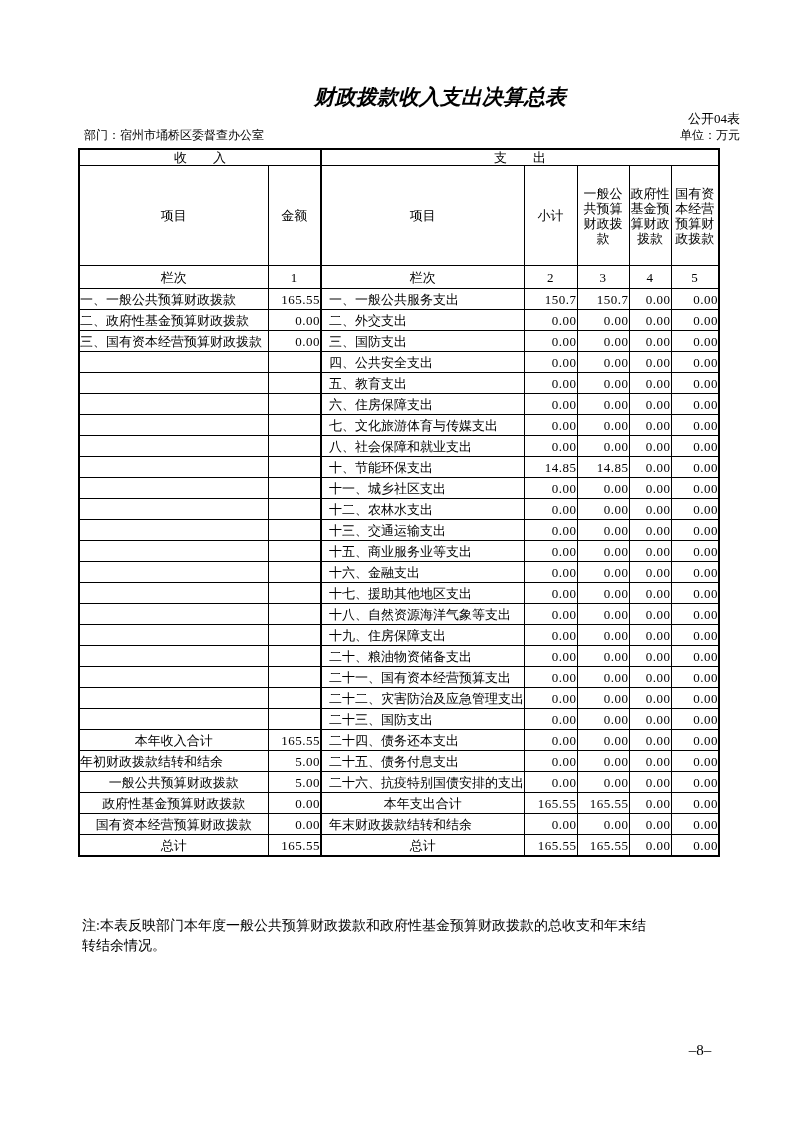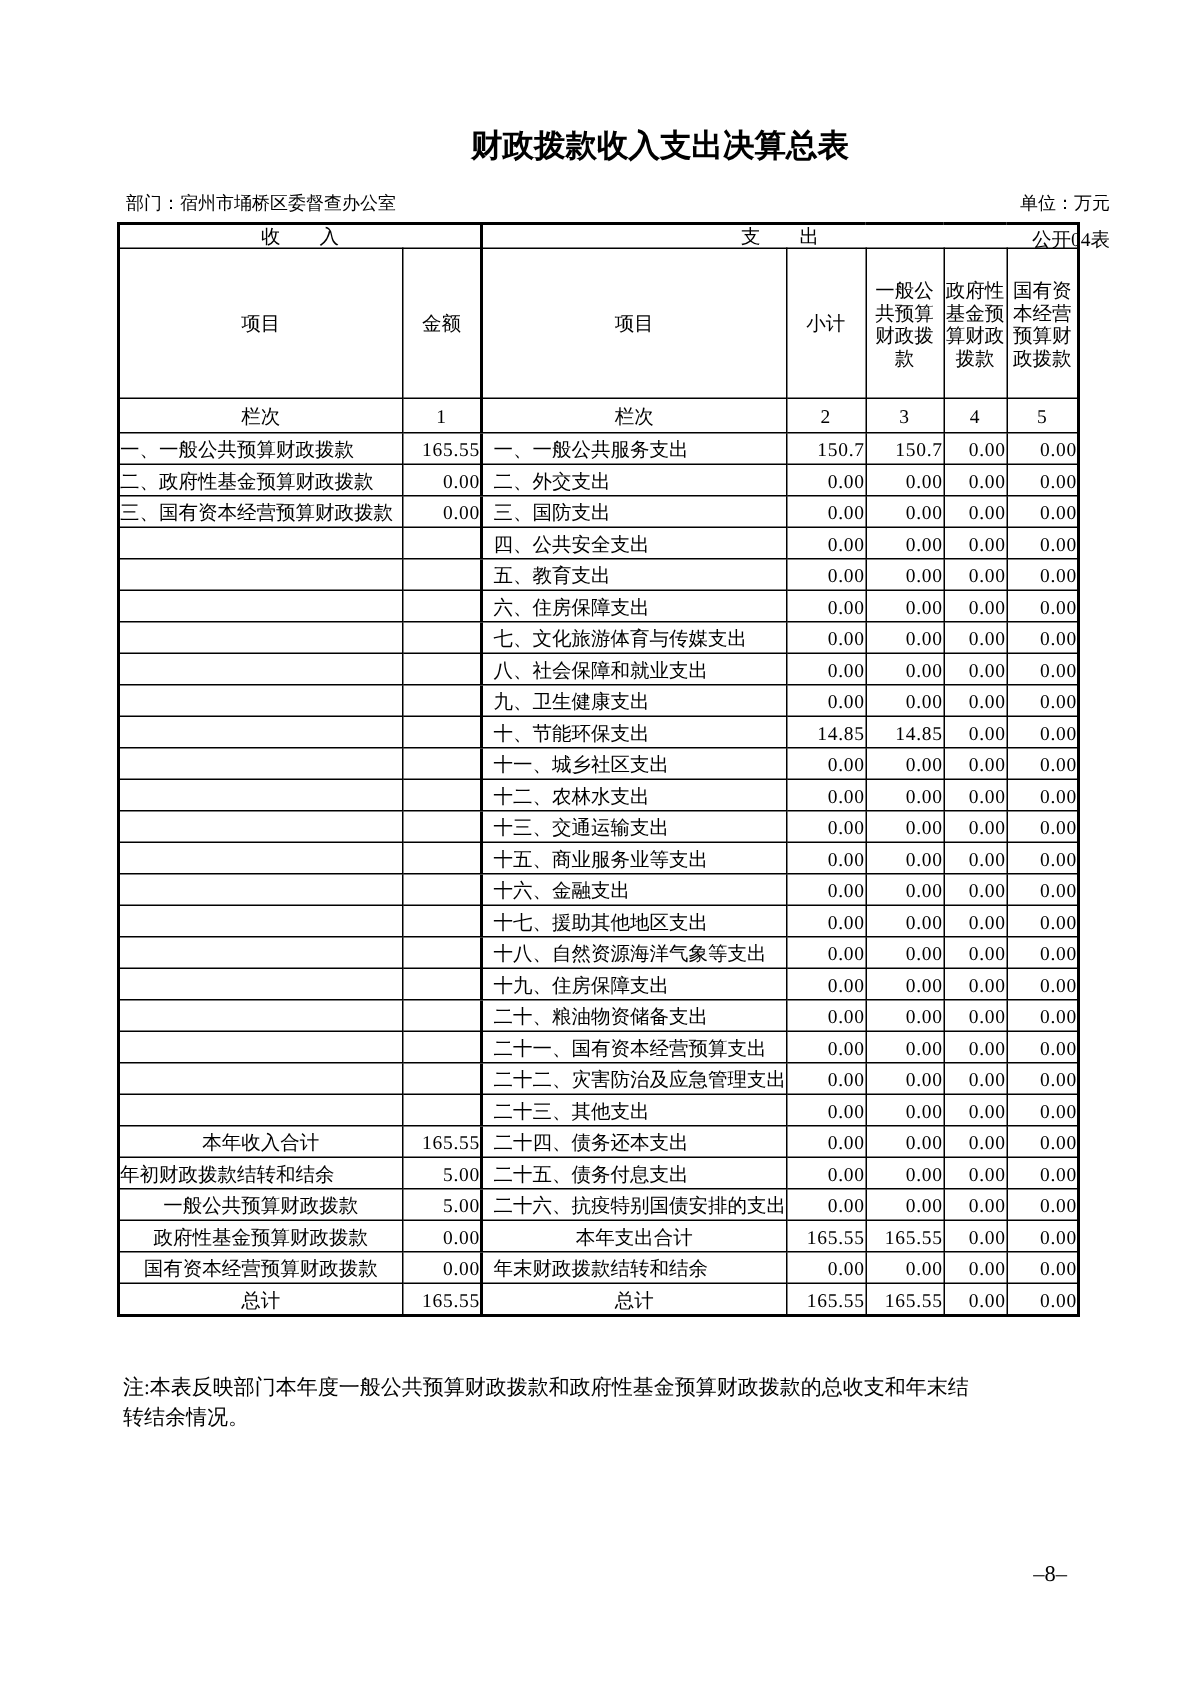--- a/index.html
+++ b/index.html
@@ -6,25 +6,25 @@
   body {
     width:793px; height:1122px; background:#ffffff; color:#000;
     font-family:"Liberation Serif","DejaVu Serif",serif;
     position:relative; overflow:hidden;
   }
   .page { position:absolute; inset:0; }
 
   .title {
     position:absolute; top:83px; left:78px; width:640px;
     margin:0; text-align:center; font-size:21px; font-weight:bold;
-    transform:translateX(42px); white-space:nowrap;
+    transform:translateX(42px); white-space:nowrap;font-style:italic;
   }
   .table-code {
     position:absolute; top:110px; left:84px; right:53px;
-    text-align:right; font-size:13px;margin-top:41px;
+    text-align:right; font-size:13px;
   }
   .meta-row {
     position:absolute; top:127px; left:84px; right:53px;
     display:flex; justify-content:space-between; font-size:12px;
   }
 
   table.fiscal {
     position:absolute; top:148px; left:78px; width:640px;
     border-collapse:collapse; table-layout:fixed;
     border:2px solid #000;
@@ -173,29 +173,20 @@
           <td class="num"></td>
           <td class="item eitem dv l">八、社会保障和就业支出</td>
           <td class="num">0.00</td>
           <td class="num">0.00</td>
           <td class="num">0.00</td>
           <td class="num">0.00</td>
         </tr>
         <tr>
           <td class="item l"></td>
           <td class="num"></td>
-          <td class="item eitem dv l">九、卫生健康支出</td>
-          <td class="num">0.00</td>
-          <td class="num">0.00</td>
-          <td class="num">0.00</td>
-          <td class="num">0.00</td>
-        </tr>
-        <tr>
-          <td class="item l"></td>
-          <td class="num"></td>
           <td class="item eitem dv l">十、节能环保支出</td>
           <td class="num">14.85</td>
           <td class="num">14.85</td>
           <td class="num">0.00</td>
           <td class="num">0.00</td>
         </tr>
         <tr>
           <td class="item l"></td>
           <td class="num"></td>
           <td class="item eitem dv l">十一、城乡社区支出</td>
@@ -290,21 +281,21 @@
           <td class="num"></td>
           <td class="item eitem dv l">二十二、灾害防治及应急管理支出</td>
           <td class="num">0.00</td>
           <td class="num">0.00</td>
           <td class="num">0.00</td>
           <td class="num">0.00</td>
         </tr>
         <tr>
           <td class="item l"></td>
           <td class="num"></td>
-          <td class="item eitem dv l">二十三、其他支出</td>
+          <td class="item eitem dv l">二十三、国防支出</td>
           <td class="num">0.00</td>
           <td class="num">0.00</td>
           <td class="num">0.00</td>
           <td class="num">0.00</td>
         </tr>
         <tr>
           <td class="item c b">本年收入合计</td>
           <td class="num">165.55</td>
           <td class="item eitem dv l">二十四、债务还本支出</td>
           <td class="num">0.00</td>

